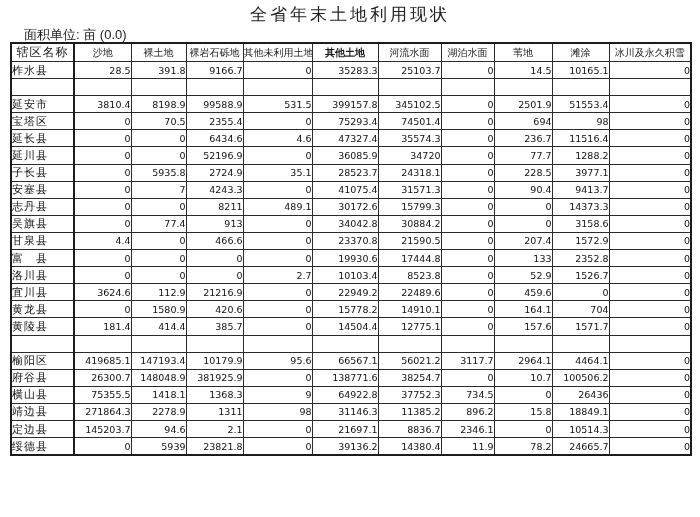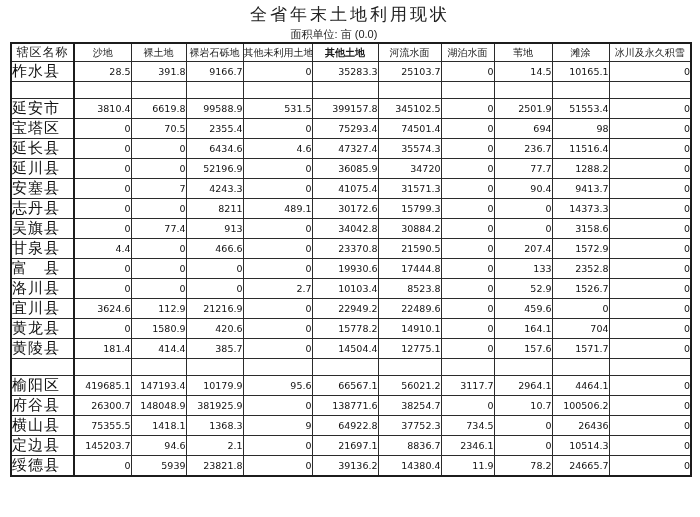--- a/index.html
+++ b/index.html
@@ -22,25 +22,26 @@
     width: 700px;
     text-align: center;
     font-size: 17px;
     line-height: 21px;
     font-weight: 400;
     letter-spacing: 3px;
     color: #222;
   }
   .unit-note {
     width: 668px;
-    text-align: center;
-    font-size: 11px;
+    text-align: left;
+    font-size: 13px;
     line-height: 15px;
     margin-top: 2px;
     color: #222;
+    margin-left: 24px;
   }
   table.land-table {
     position: absolute;
     left: 10px;
     top: 42px;
     width: 680px;
     border-collapse: collapse;
     table-layout: fixed;
     border: 2px solid #1c1c1c;
   }
@@ -64,21 +65,21 @@
     letter-spacing: 1px;
   }
   table.land-table thead th.bold {
     font-weight: 700;
     margin-top: 28px;
   }
   td.name-col, th.name-col {
     border-right: 2px solid #1c1c1c !important;
   }
   td.name-col {
-    font-size: 15px;
+    font-size: 11px;
     text-align: left;
     padding-left: 3px;
     color: #111;
     letter-spacing: 1px;
   }
   td.num {
     font-size: 9.5px;
     text-align: right;
     padding-right: 3px;
     color: #111;
@@ -146,21 +147,21 @@
           <td class="num"></td>
           <td class="num"></td>
           <td class="num"></td>
           <td class="num"></td>
           <td class="num"></td>
           <td class="num"></td>
         </tr>
         <tr>
           <td class="name-col">延安市</td>
           <td class="num">3810.4</td>
-          <td class="num">6619.8</td>
+          <td class="num">8198.9</td>
           <td class="num">99588.9</td>
           <td class="num">531.5</td>
           <td class="num">399157.8</td>
           <td class="num">345102.5</td>
           <td class="num">0</td>
           <td class="num">2501.9</td>
           <td class="num">51553.4</td>
           <td class="num">0</td>
         </tr>
         <tr>
@@ -193,20 +194,33 @@
           <td class="name-col">延川县</td>
           <td class="num">0</td>
           <td class="num">0</td>
           <td class="num">52196.9</td>
           <td class="num">0</td>
           <td class="num">36085.9</td>
           <td class="num">34720</td>
           <td class="num">0</td>
           <td class="num">77.7</td>
           <td class="num">1288.2</td>
+          <td class="num">0</td>
+        </tr>
+        <tr>
+          <td class="name-col">子长县</td>
+          <td class="num">0</td>
+          <td class="num">5935.8</td>
+          <td class="num">2724.9</td>
+          <td class="num">35.1</td>
+          <td class="num">28523.7</td>
+          <td class="num">24318.1</td>
+          <td class="num">0</td>
+          <td class="num">228.5</td>
+          <td class="num">3977.1</td>
           <td class="num">0</td>
         </tr>
         <tr>
           <td class="name-col">安塞县</td>
           <td class="num">0</td>
           <td class="num">7</td>
           <td class="num">4243.3</td>
           <td class="num">0</td>
           <td class="num">41075.4</td>
           <td class="num">31571.3</td>
@@ -365,20 +379,33 @@
           <td class="num">1368.3</td>
           <td class="num">9</td>
           <td class="num">64922.8</td>
           <td class="num">37752.3</td>
           <td class="num">734.5</td>
           <td class="num">0</td>
           <td class="num">26436</td>
           <td class="num">0</td>
         </tr>
         <tr>
+          <td class="name-col">靖边县</td>
+          <td class="num">271864.3</td>
+          <td class="num">2278.9</td>
+          <td class="num">1311</td>
+          <td class="num">98</td>
+          <td class="num">31146.3</td>
+          <td class="num">11385.2</td>
+          <td class="num">896.2</td>
+          <td class="num">15.8</td>
+          <td class="num">18849.1</td>
+          <td class="num">0</td>
+        </tr>
+        <tr>
           <td class="name-col">定边县</td>
           <td class="num">145203.7</td>
           <td class="num">94.6</td>
           <td class="num">2.1</td>
           <td class="num">0</td>
           <td class="num">21697.1</td>
           <td class="num">8836.7</td>
           <td class="num">2346.1</td>
           <td class="num">0</td>
           <td class="num">10514.3</td>

